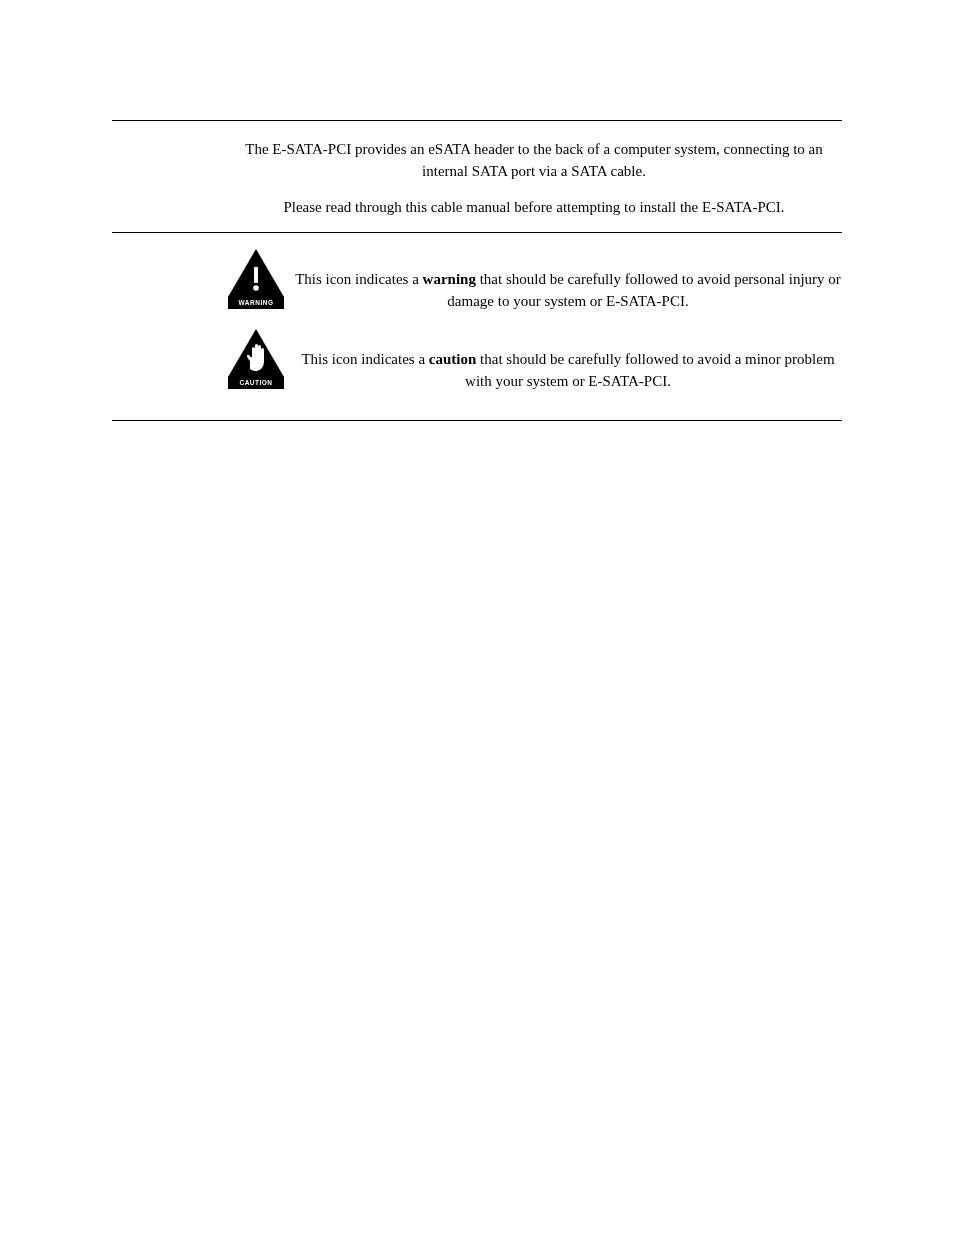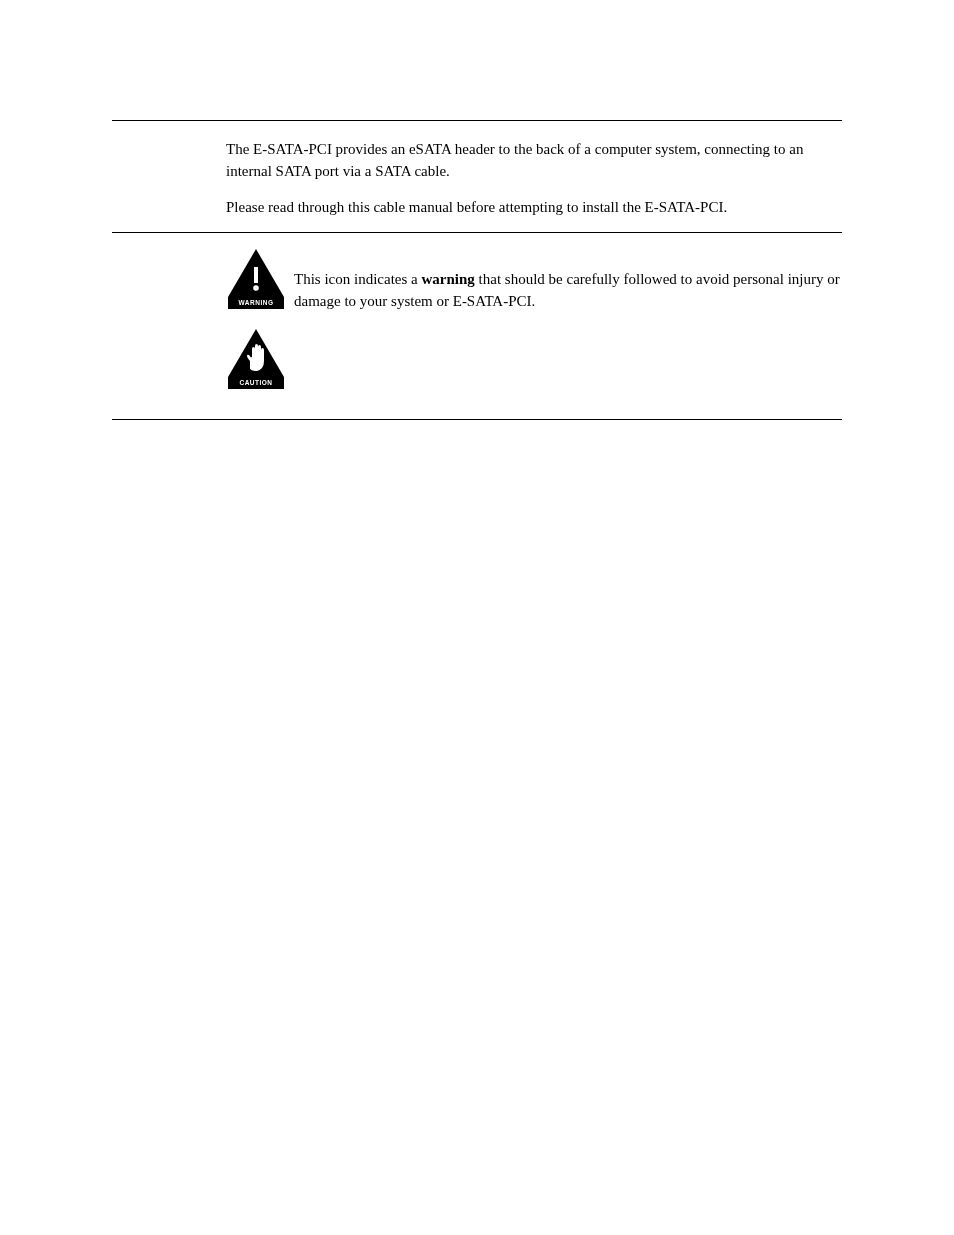--- a/index.html
+++ b/index.html
@@ -11,20 +11,21 @@
   }
   .page {
     width: 954px;
     height: 1235px;
     position: relative;
     box-sizing: border-box;
     padding: 0 112px 0 112px;
   }
   .content {
     padding-top: 120px;
+    text-align: center;
   }
   .top-rule {
     border: none;
     border-top: 1.5px solid #000;
     margin: 0;
     width: 100%;
   }
   .rule {
     border: none;
     border-top: 1px solid #000;
@@ -124,20 +125,23 @@
                        L35 23 Q35 21 36.5 21 Q38 21 38 23 L38 34
                        Q38 42 31 44 Q26 44 24 42 Z"></path>
 
               <path d="M24 34 Q21 31 21 29 Q21 27 23 28 L26 32 Z"></path>
             </g>
 
             <rect x="2" y="50" width="56" height="12" fill="#000"></rect>
             <text class="caut-label" x="30" y="58" text-anchor="middle">CAUTION</text>
           </svg>
         </div>
+        <div class="icon-text">
+          <span>This icon indicates a </span><strong>caution</strong><span> that should be carefully followed to avoid a minor problem with your system or E-SATA-PCI.</span>
+        </div>
       </div>
 
     </div>
 
     <hr class="rule">
 
   </div>
 </div>
 
 </body></html>

